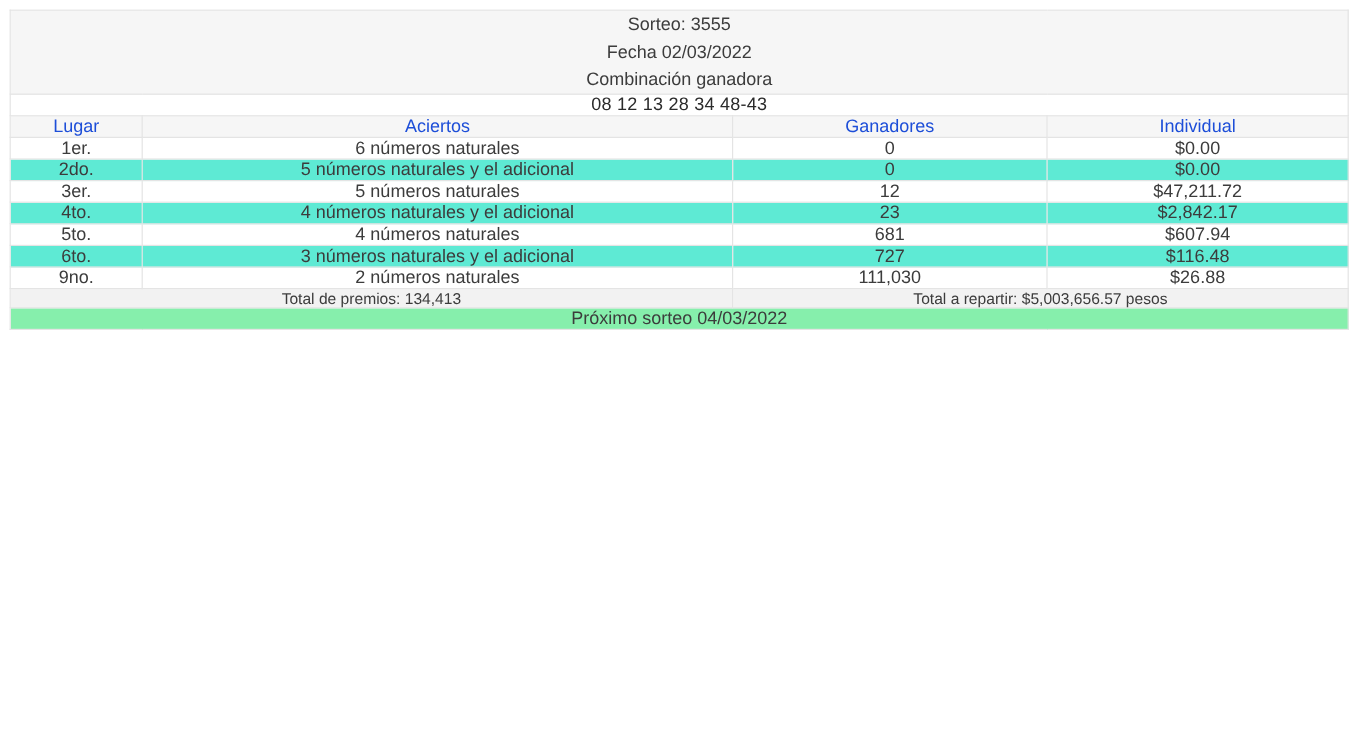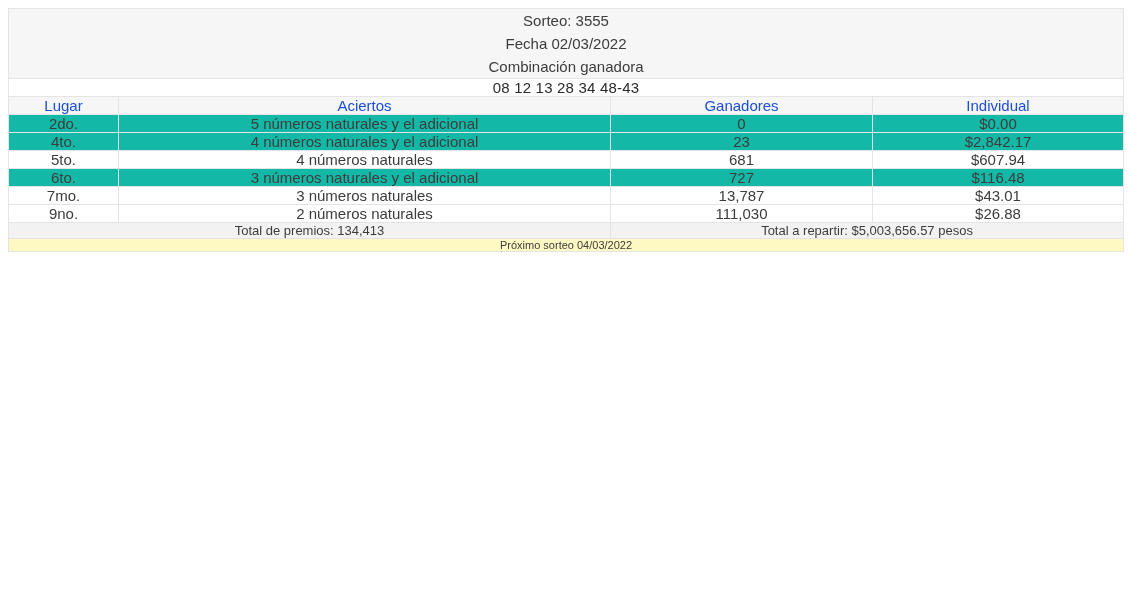--- a/index.html
+++ b/index.html
@@ -49,30 +49,30 @@
     background: #f6f6f6;
     padding: 13px 8px;
     font-size: 15px;
     color: #1d4ed8;
   }
   .row-cell {
     padding: 12px 8px;
     font-size: 15px;
   }
   tr.odd td { background: #ffffff; }
-  tr.even td { background: #14b8a6; }
+  tr.even td { background: #5eead4; }
   .totals td {
     background: #f2f2f2;
     padding: 13px 8px;
     font-size: 13px;
   }
   .next td {
-    background: #fef9c3;
+    background: #86efac;
     padding: 13px 8px;
-    font-size: 11px;
+    font-size: 15px;
   }
   col.c1 { width: 110px; }
   col.c2 { width: 492px; }
   col.c3 { width: 262px; }
   col.c4 { width: 251px; }
 </style>
 </head>
 <body>
 
 <div id="page">
@@ -94,51 +94,57 @@
       <tr>
         <td class="combo-cell" colspan="4">08 12 13 28 34 48-43</td>
       </tr>
       <tr>
         <th class="colhead">Lugar</th>
         <th class="colhead">Aciertos</th>
         <th class="colhead">Ganadores</th>
         <th class="colhead">Individual</th>
       </tr>
 
+      <tr class="odd">
+        <td class="row-cell">1er.</td>
+        <td class="row-cell">6 números naturales</td>
+        <td class="row-cell">0</td>
+        <td class="row-cell">$0.00</td>
+      </tr>
       <tr class="even">
         <td class="row-cell">2do.</td>
         <td class="row-cell">5 números naturales y el adicional</td>
         <td class="row-cell">0</td>
         <td class="row-cell">$0.00</td>
+      </tr>
+      <tr class="odd">
+        <td class="row-cell">3er.</td>
+        <td class="row-cell">5 números naturales</td>
+        <td class="row-cell">12</td>
+        <td class="row-cell">$47,211.72</td>
       </tr>
       <tr class="even">
         <td class="row-cell">4to.</td>
         <td class="row-cell">4 números naturales y el adicional</td>
         <td class="row-cell">23</td>
         <td class="row-cell">$2,842.17</td>
       </tr>
       <tr class="odd">
         <td class="row-cell">5to.</td>
         <td class="row-cell">4 números naturales</td>
         <td class="row-cell">681</td>
         <td class="row-cell">$607.94</td>
       </tr>
       <tr class="even">
         <td class="row-cell">6to.</td>
         <td class="row-cell">3 números naturales y el adicional</td>
         <td class="row-cell">727</td>
         <td class="row-cell">$116.48</td>
       </tr>
       <tr class="odd">
-        <td class="row-cell">7mo.</td>
-        <td class="row-cell">3 números naturales</td>
-        <td class="row-cell">13,787</td>
-        <td class="row-cell">$43.01</td>
-      </tr>
-      <tr class="odd">
         <td class="row-cell">9no.</td>
         <td class="row-cell">2 números naturales</td>
         <td class="row-cell">111,030</td>
         <td class="row-cell">$26.88</td>
       </tr>
 
       <tr class="totals">
         <td colspan="2">Total de premios: 134,413</td>
         <td colspan="2">Total a repartir: $5,003,656.57 pesos</td>
       </tr>

